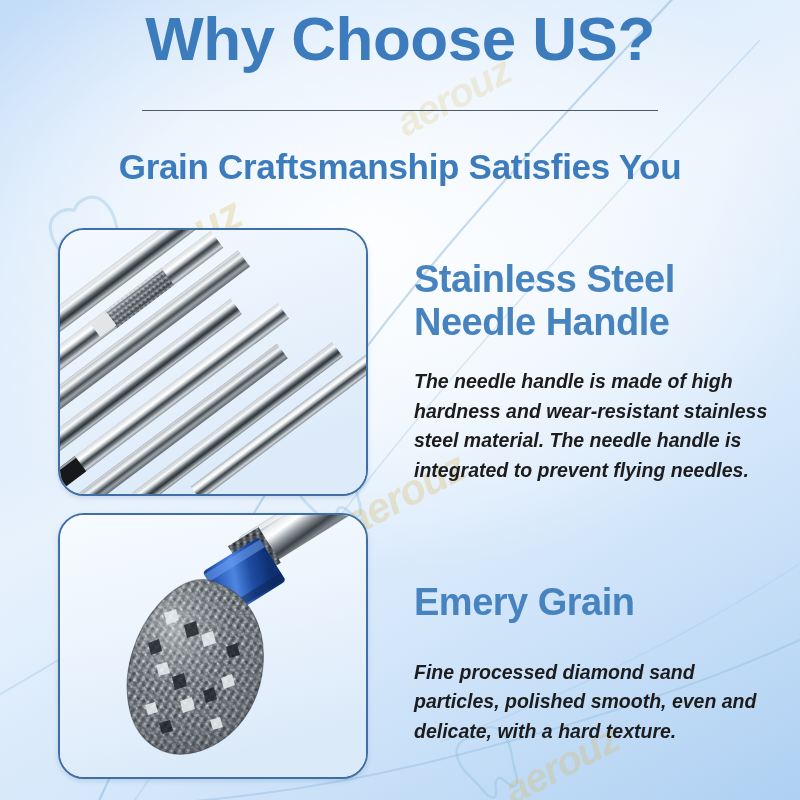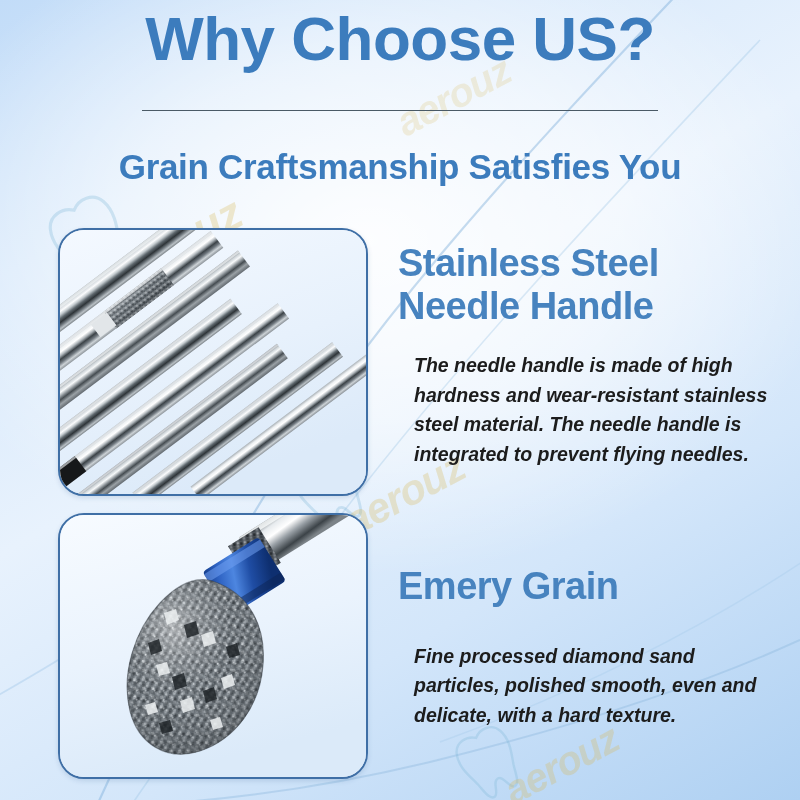--- a/index.html
+++ b/index.html
@@ -105,21 +105,21 @@
     left: 398px;
     top: 0;
     width: 392px;
   }
   .feat-heading {
     font-size: 38px;
     font-weight: bold;
     color: #4783bf;
     line-height: 1.12;
     letter-spacing: -0.5px;
-    margin: 0;
+    margin: 16px;
   }
   .feat-body {
     font-size: 19.5px;
     font-weight: bold;
     color: #1c1c1c;
     line-height: 1.52;
     margin: 16px;
     font-style: italic;
   }
   .feat-1-heading { padding-top: 14px; }

